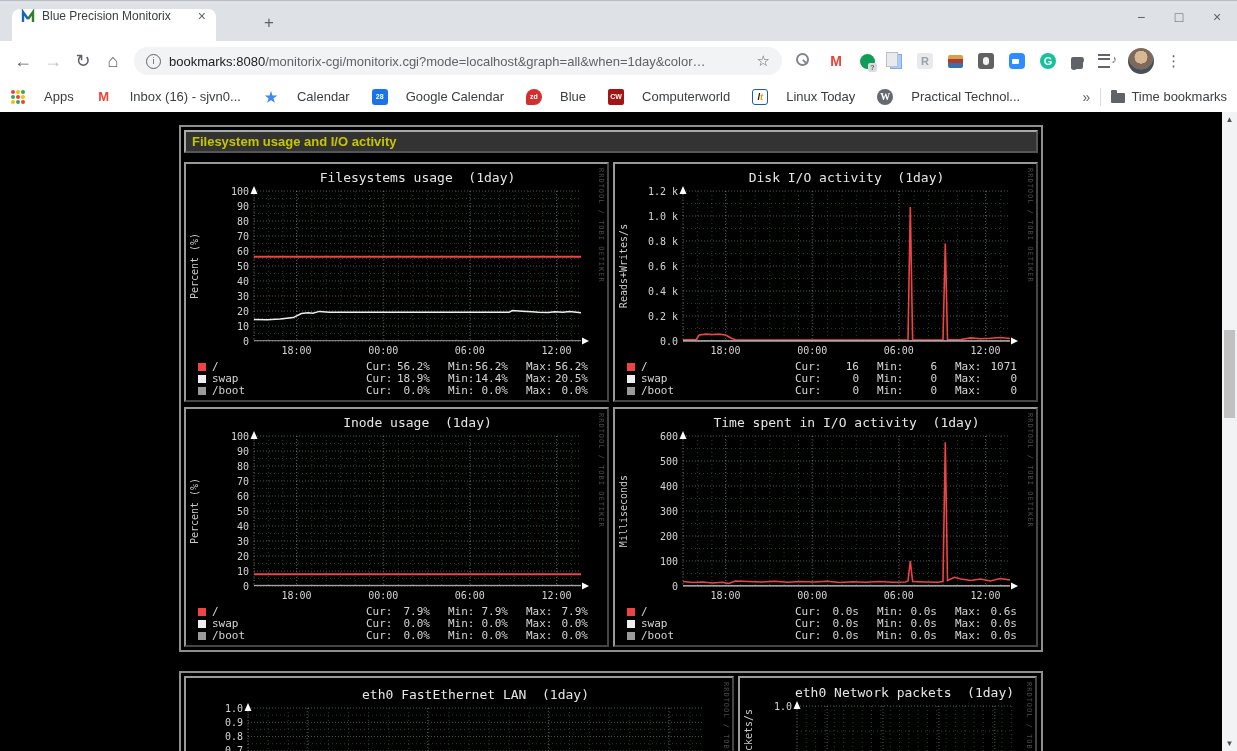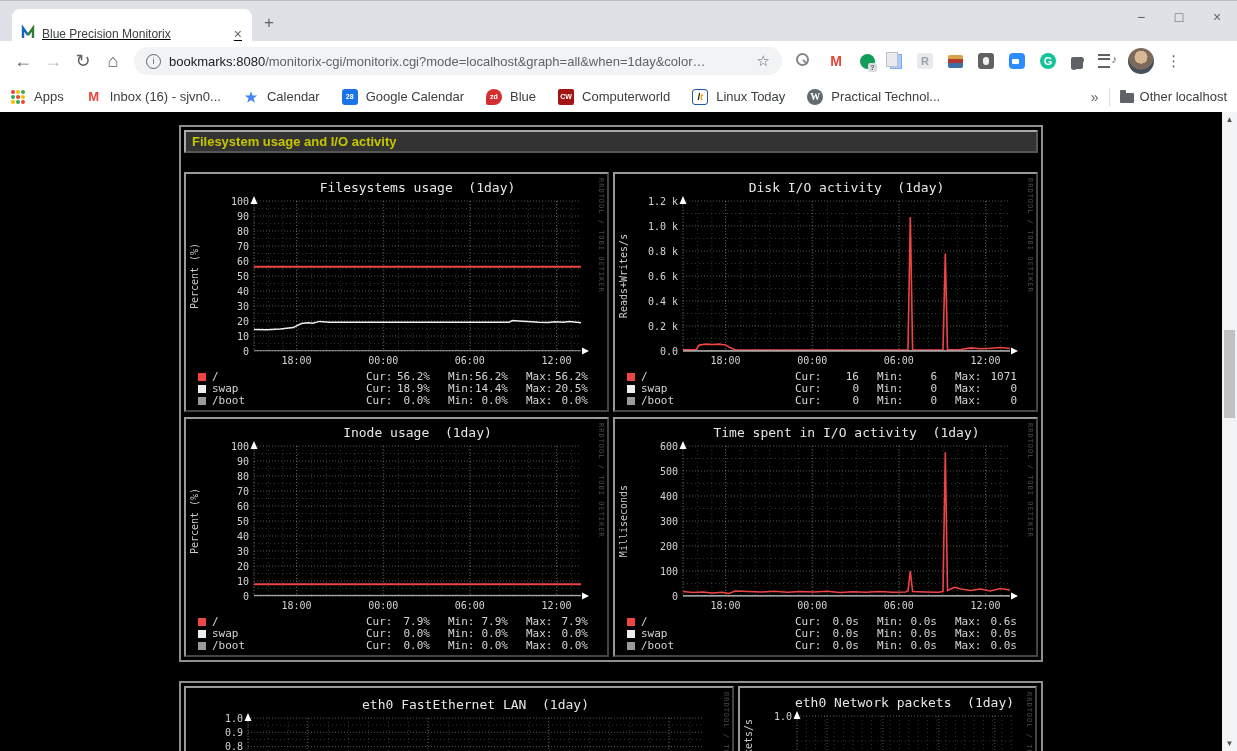--- a/index.html
+++ b/index.html
@@ -1,22 +1,22 @@
 <!DOCTYPE html>
 <html><head>
 <meta charset="utf-8">
 <style>
   html,body{margin:0;padding:0;width:1237px;height:751px;overflow:hidden;
     font-family:"Liberation Sans",sans-serif;background:#dee1e6;}
   .window{position:relative;width:1237px;height:751px;}
 
   
   .titlebar{position:relative;height:40px;background:#dee1e6;border-top:1px solid #b9bec4;}
-  .tab{position:absolute;left:12px;top:8px;width:240px;height:32px;background:#ffffff;
-    border-radius:8px 8px 0 0;display:flex;align-items:flex-end;padding:0 8px;box-sizing:border-box;text-decoration:underline;}
+  .tab{position:absolute;left:12px;top:8px;width:204px;height:32px;background:#ffffff;
+    border-radius:8px 8px 0 0;display:flex;align-items:flex-start;padding:0 8px;box-sizing:border-box;}
   .tab-title{flex:1;font-size:12px;color:#3c4043;white-space:nowrap;overflow:hidden;
     text-overflow:ellipsis;margin:0 6px;}
   .tab-close{color:#5f6368;font-size:14px;line-height:14px;padding:0 2px;cursor:default;}
   .newtab{position:absolute;left:264px;top:12px;font-size:17px;color:#5f6368;}
   .win-controls{position:absolute;right:12px;top:8px;display:flex;gap:22px;color:#5f6368;
     font-size:14px;align-items:center;}
   .win-controls span{width:16px;text-align:center;}
 
   
   .toolbar{height:40px;background:#ffffff;display:flex;align-items:center;padding:0 8px;}
@@ -62,21 +62,21 @@
     position:relative;margin-right:4px;}
   .exi-playlist::before{content:"";position:absolute;top:2px;left:0;width:12px;height:2px;background:#5f6368;}
   .exi-playlist::after{content:"\266A";position:absolute;right:-7px;top:-3px;color:#5f6368;font-size:11px;}
   .avatar{width:26px;height:26px;border-radius:50%;margin-left:14px;flex:none;
     background:radial-gradient(circle at 50% 35%, #d8b894 0 30%, #7d6a5c 31% 58%, #45505a 59%);}
   .menu-dots{font-size:15px;color:#5f6368;margin-left:12px;flex:none;}
 
   
   .bookmarks{height:31px;background:#ffffff;display:flex;align-items:center;padding:0 10px;
     border-bottom:1px solid #dadce0;}
-  .bm-item{display:flex;gap:8px;margin-right:22px;flex:none;}
+  .bm-item{display:flex;gap:18px;margin-right:22px;flex:none;}
   .bm-label{font-size:13px;color:#3c4043;white-space:nowrap;}
   .bmi{width:16px;height:16px;display:flex;align-items:center;justify-content:center;
     font-weight:bold;font-size:9px;border-radius:3px;flex:none;box-sizing:border-box;}
   .bmi-apps{border-radius:0;}
   .dot9{width:4px;height:4px;border-radius:50%;background:#ea4335;margin:0 10px 10px 0;
     box-shadow:5px 0 0 #fbbc04,10px 0 0 #34a853,0 5px 0 #34a853,5px 5px 0 #ea4335,
     10px 5px 0 #fbbc04,0 10px 0 #fbbc04,5px 10px 0 #34a853,10px 10px 0 #ea4335;}
   .bmi-gmail{color:#ea4335;font-size:13px;}
   .bmi-star{color:#4285f4;font-size:14px;}
   .bmi-calendar{background:#1a73e8;color:#fff;font-size:7px;}
@@ -92,21 +92,21 @@
     background:#5f6368;border-radius:1px 1px 0 0;}
 
   
   .content{position:absolute;top:112px;left:0;right:0;bottom:0;}
   .webpage{position:absolute;left:0;top:0;right:15px;bottom:0;background:#000;overflow:hidden;}
   .mx-wrap{padding-top:13px;}
   .mx-section{width:864px;margin:0 auto;border:2px solid #8e8e8e;background:#000;
     padding:3px;box-sizing:border-box;}
   .mx-section + .mx-section{margin-top:19px;}
   .sec-header{border:2px outset #aaa;background:#333;color:#c6c600;
-    font-weight:bold;font-size:13px;padding:2px 6px;margin-bottom:19px;}
+    font-weight:bold;font-size:13px;padding:2px 6px;margin-bottom:9px;}
   .graph-grid{display:flex;flex-wrap:wrap;gap:5px 4px;}
   .gpanel{position:relative;background:#000;border:2px outset #999;flex:none;}
   .watermark{position:absolute;right:2px;top:4px;writing-mode:vertical-rl;
     font:7px "DejaVu Sans Mono",monospace;color:#4a4a4a;letter-spacing:1px;}
   svg text{white-space:pre;}
   .gtitle{font:13px "DejaVu Sans Mono",monospace;fill:#e6e6e6;}
   .gtick{font:10px "DejaVu Sans Mono",monospace;fill:#d4d4d4;}
   .gleg{font:11px "DejaVu Sans Mono",monospace;fill:#d4d4d4;}
   .gyl{font:10px "DejaVu Sans Mono",monospace;fill:#cccccc;}
   .gmajor{stroke:#9a9a9a;stroke-width:1;stroke-dasharray:1,2;opacity:.55;}
@@ -204,21 +204,21 @@
           <span class="bm-label">Linux Today</span>
         </span>
         <span class="bm-item">
           <span class="bmi bmi-wp">W</span>
           <span class="bm-label">Practical Technol...</span>
         </span>
       </span>
     <span class="bm-overflow">»</span>
     <span class="bm-divider"></span>
     <span class="ic-folder"></span>
-    <span class="bm-label" style="margin-left:6px;">Other localhost</span>
+    <span class="bm-label" style="margin-left:6px;">Time bookmarks</span>
   </div>
 
   <div class="content">
     <div class="webpage">
       <div class="mx-wrap">
         <div class="mx-section">
           <div class="sec-header">Filesystem usage and I/O activity</div>
           <div class="graph-grid" id="graphs-0">
               <div class="gpanel" style="width: 421px; height: 236px;"><svg width="421" height="236" viewBox="0 0 421 236">
                   <line x1="68.0" y1="27" x2="68.0" y2="177" class="gminor"></line>

